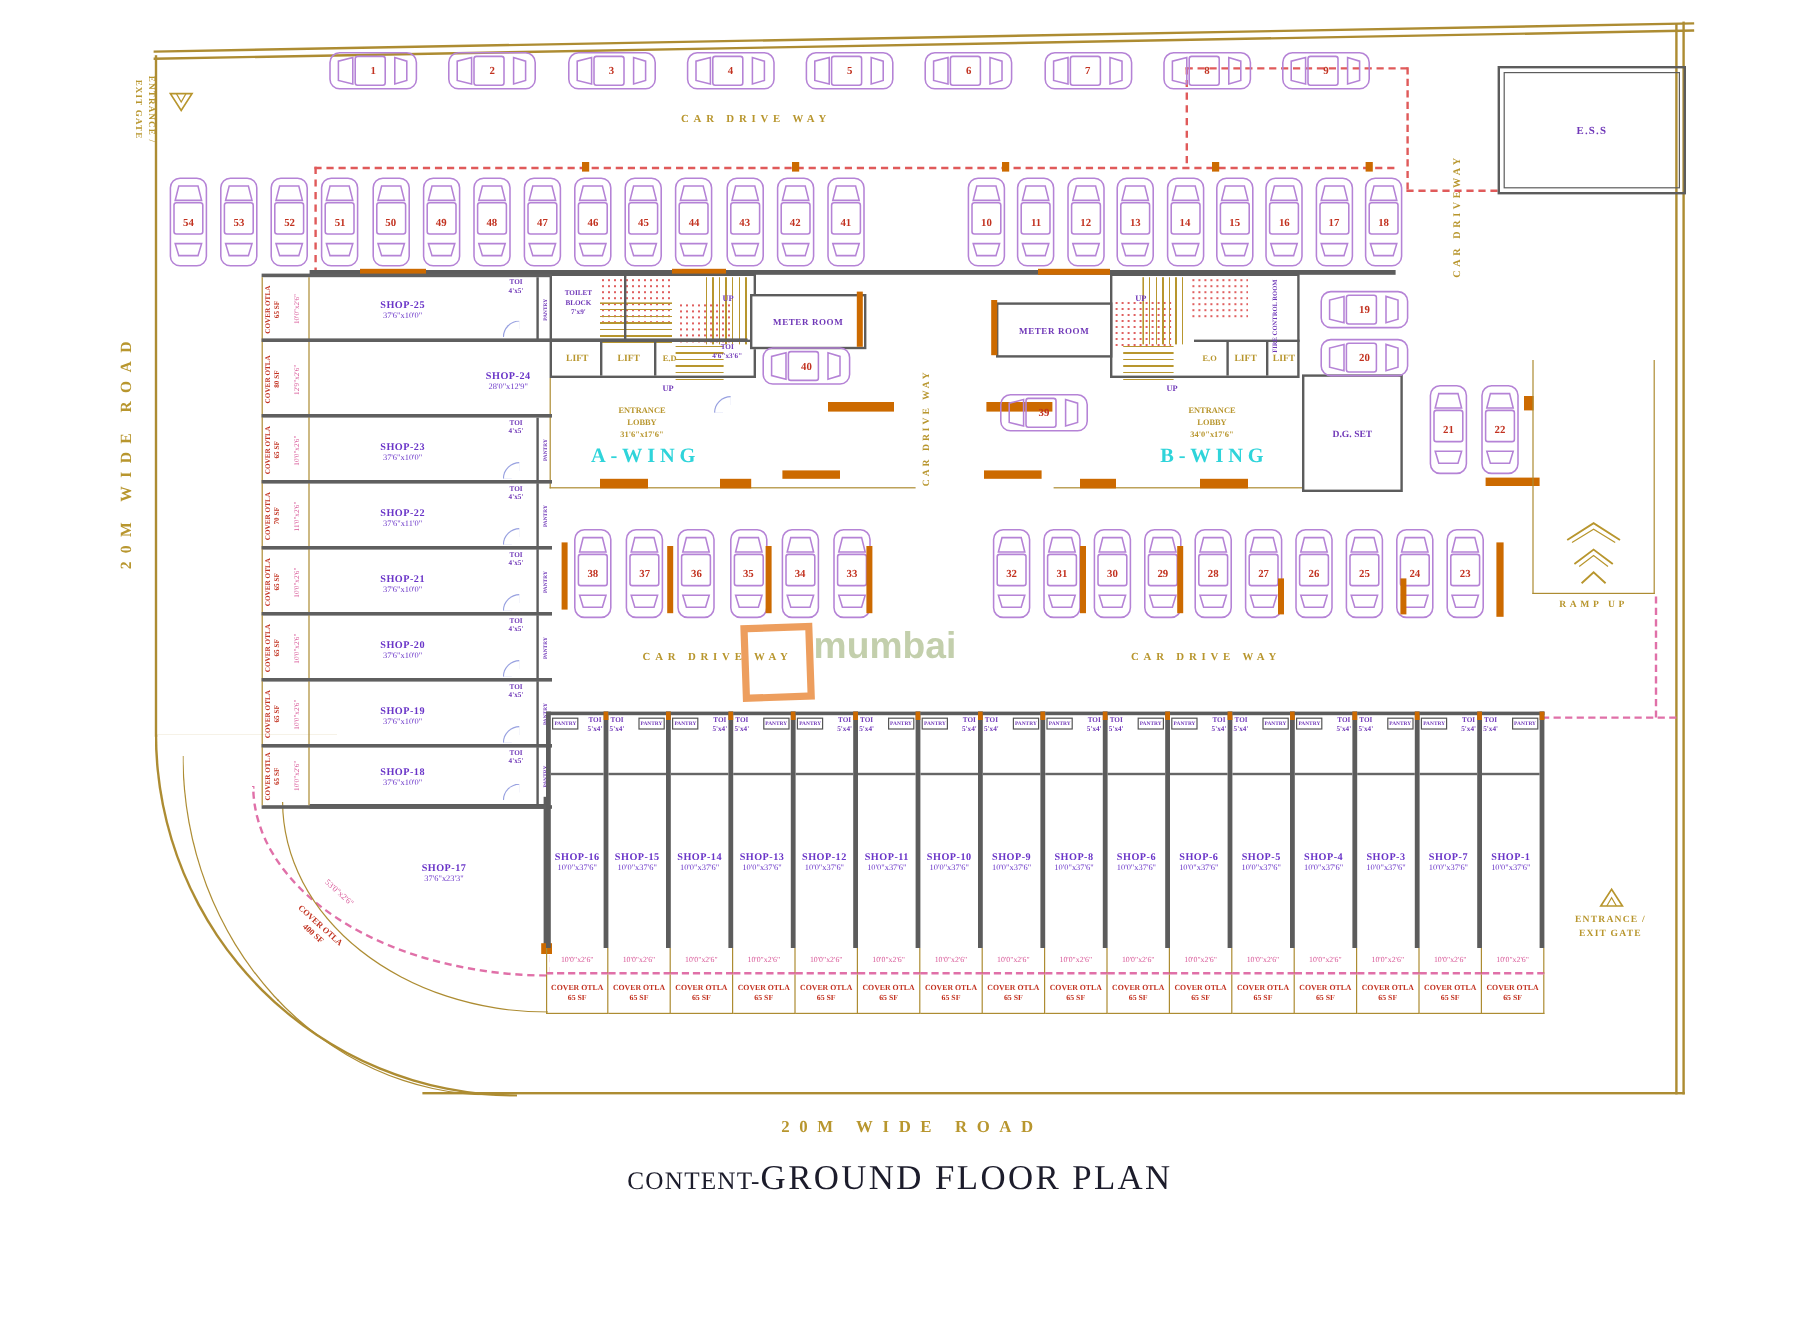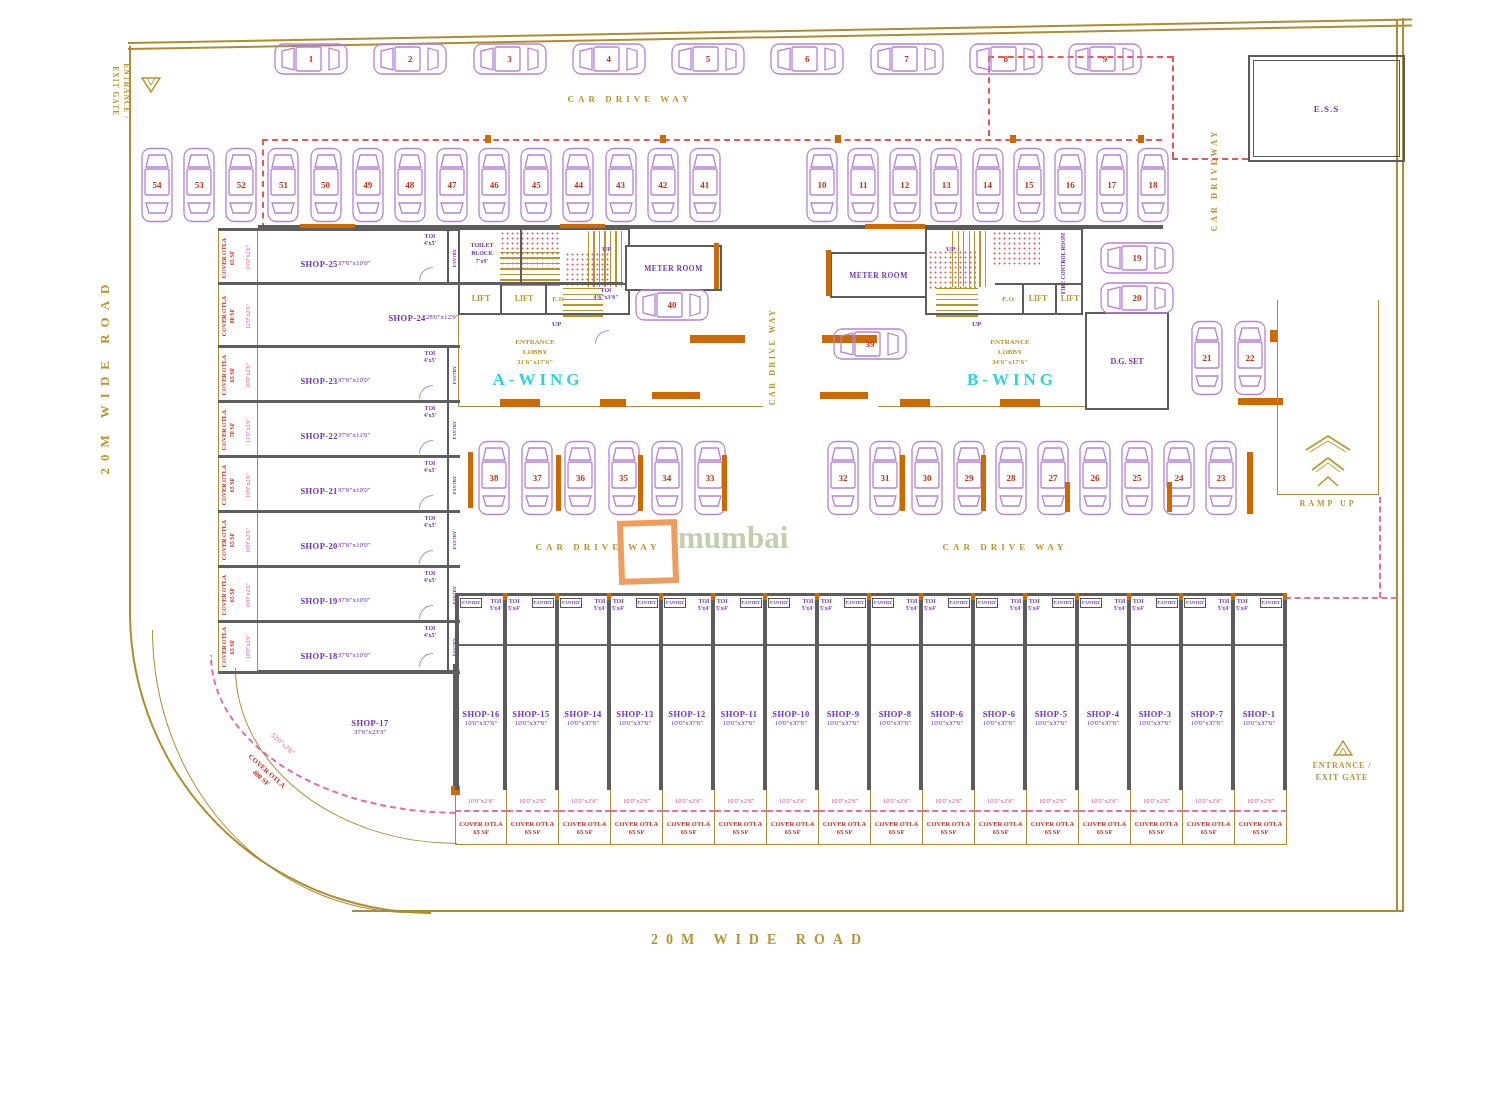--- a/index.html
+++ b/index.html
@@ -36,21 +36,21 @@
   
   .ess{border:2px solid #5c5c5c;position:absolute;}
   .ess::after{content:"";position:absolute;inset:3px;border:1.5px solid #5c5c5c;}
   
   .lrow{position:absolute;left:218px;display:flex;border-top:3px solid #5f5f5f;box-sizing:border-box;}
   .lrow.last{border-bottom:3px solid #5f5f5f;}
   .otla-cell{width:40px;display:flex;border-left:1.5px solid #ad8c32;border-right:1.5px solid #ad8c32;box-sizing:border-box;}
   .otla-cell .half{flex:1;display:flex;align-items:center;justify-content:center;overflow:hidden;}
   .otla-red{font-size:6px;color:#c23220;font-weight:bold;text-align:center;line-height:1.25;}
   .otla-pink{font-size:6px;color:#d85898;text-align:center;}
-  .lshop-body{flex:1;display:flex;justify-content:center;margin-top:28px;}
+  .lshop-body{flex:1;display:flex;flex-direction:column;align-items:center;justify-content:center;}
   .shopname{color:#6a35c8;font-weight:bold;font-size:8.5px;letter-spacing:.4px;}
   .shopdims{color:#6a35c8;font-size:7px;}
   .ltoi{width:34px;display:flex;flex-direction:column;align-items:center;justify-content:flex-start;
         padding-top:2px;position:relative;}
   .ltoi span{font-size:6px;color:#7038b8;font-weight:bold;line-height:1.2;}
   .ltoi::after{content:"";position:absolute;bottom:4px;left:6px;width:13px;height:13px;
         border:1px solid #97a0e0;border-right:none;border-bottom:none;border-top-left-radius:100%;}
   .lpantry{width:11px;border-left:2.5px solid #5c5c5c;display:flex;align-items:center;justify-content:center;}
   .lpantry span{font-size:4.5px;color:#7038b8;font-weight:bold;}
   
@@ -1145,16 +1145,19 @@
   <div class="abs orange" style="left:1167px;top:482px;width:5px;height:30px;"></div>
   <div class="abs orange" style="left:1247px;top:452px;width:6px;height:62px;"></div>
   <div class="abs orange" style="left:485px;top:135px;width:6px;height:8px;"></div>
   <div class="abs orange" style="left:660px;top:135px;width:6px;height:8px;"></div>
   <div class="abs orange" style="left:835px;top:135px;width:6px;height:8px;"></div>
   <div class="abs orange" style="left:1010px;top:135px;width:6px;height:8px;"></div>
   <div class="abs orange" style="left:1138px;top:135px;width:6px;height:8px;"></div>
 
   <div class="abs" style="left:618px;top:520px;width:60px;height:64px;border:6px solid #e98636;
               opacity:.8;transform:rotate(-2deg);box-sizing:border-box;"></div>
-  <div class="abs" style="left:678px;top:520px;font-family:Liberation Serif, serif;font-size:31px;
+  <div class="abs" style="left:678px;top:520px;font-family:Liberation Sans, sans-serif;font-size:31px;
               font-weight:bold;color:#b9c79e;opacity:.85;">mumbai</div>
 
+  <div class="abs" style="left:400px;top:966px;width:700px;text-align:center;color:#1c1c2b;">
+    <span style="font-size:21px;font-variant:small-caps;letter-spacing:1px;">CONTENT-</span><span style="font-size:29px;letter-spacing:2px;">GROUND FLOOR PLAN</span>
+  </div>
 </div>
 
 </body></html>

